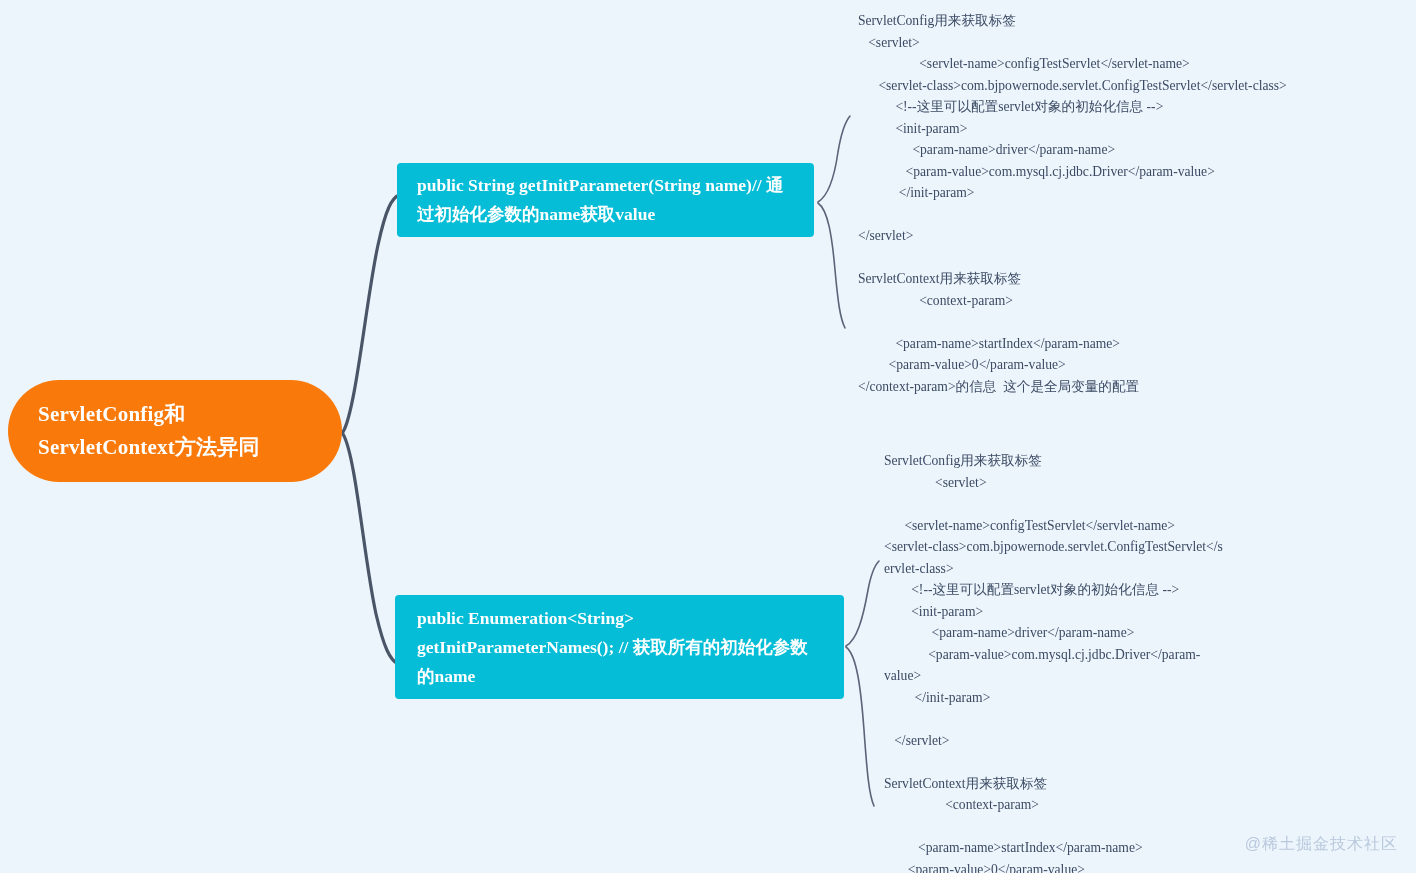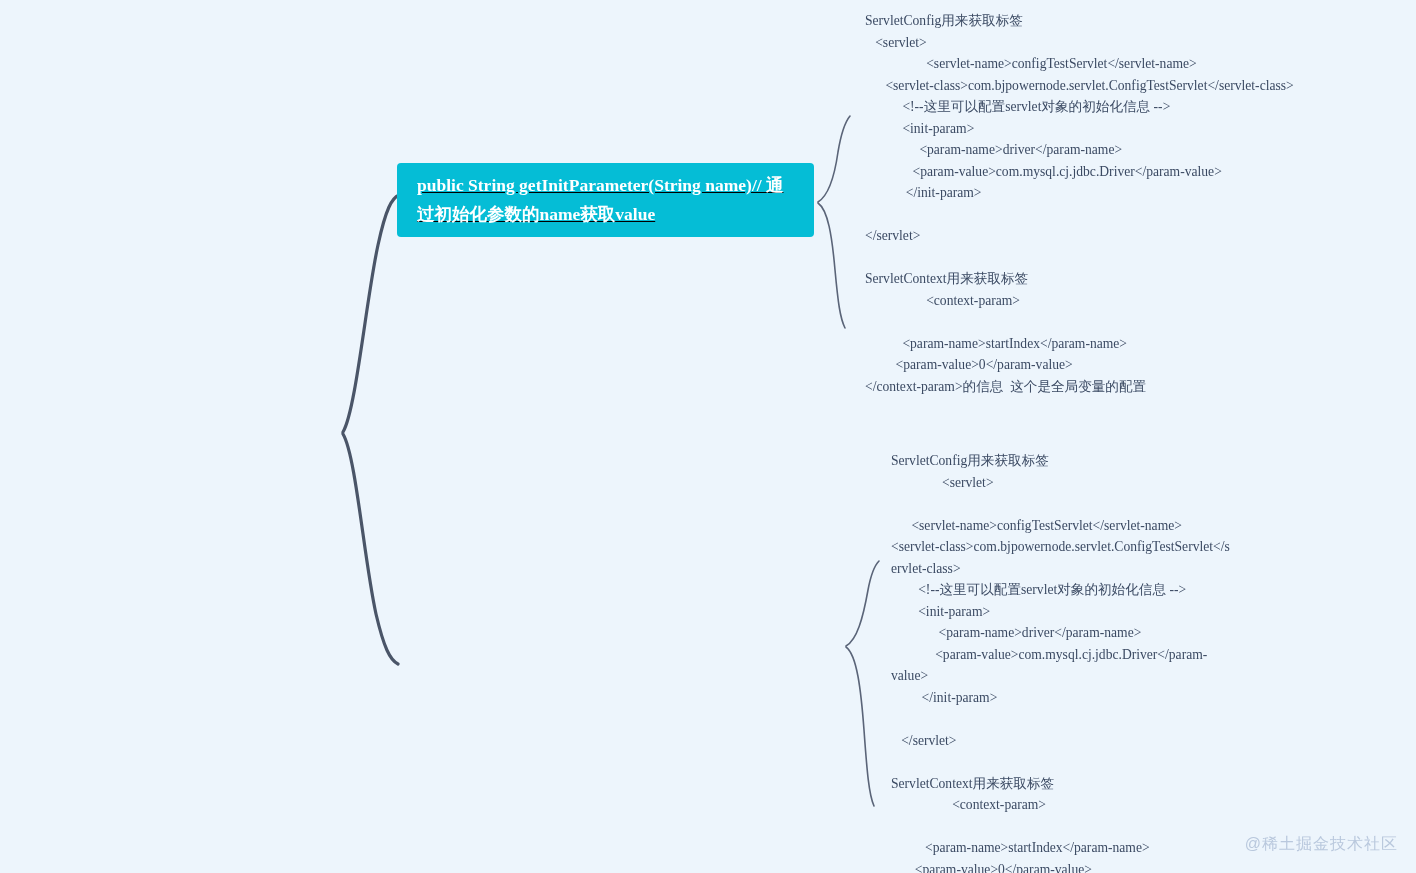--- a/index.html
+++ b/index.html
@@ -48,21 +48,20 @@
   }
 
   
   .branch-node {
     position: absolute;
     background: #05bdd6;
     border-radius: 4px;
     box-sizing: border-box;
     display: flex;
     align-items: center;
-    text-decoration: underline;
   }
   .branch-node .label {
     color: #ffffff;
     font-weight: bold;
     font-size: 17.5px;
     line-height: 29px;
   }
   #node-get-init-parameter {
     left: 397px;
     top: 163px;
@@ -78,21 +77,20 @@
     padding: 6px 22px;
   }
 
   
   .text-block {
     position: absolute;
     color: #3b4a63;
     font-size: 13.6px;
     line-height: 21.5px;
     white-space: pre-wrap;
-    margin-left: 7px;
   }
   .text-block .ln {
     display: block;
     white-space: pre;
   }
   .text-block .ln.blank {
     height: 21.5px;
   }
   #text-block-top {
     left: 858px;
@@ -128,25 +126,31 @@
 
     <path d="M 343 434 C 356 456 364 560 376 614 C 384 648 390 660 398 664" fill="none" stroke="#4a5568" stroke-width="3.2" stroke-linecap="round"></path>
 
     <path d="M 818 202 C 828 196 834 180 838 152 C 841 134 845 122 850 116" fill="none" stroke="#5a6478" stroke-width="1.6" stroke-linecap="round"></path>
     <path d="M 818 203 C 828 210 832 236 835 270 C 838 302 840 318 845 328" fill="none" stroke="#5a6478" stroke-width="1.6" stroke-linecap="round"></path>
 
     <path d="M 846 646 C 857 640 863 618 868 590 C 871 574 874 566 879 561" fill="none" stroke="#5a6478" stroke-width="1.6" stroke-linecap="round"></path>
     <path d="M 846 647 C 857 655 861 690 864 730 C 867 772 869 795 874 806" fill="none" stroke="#5a6478" stroke-width="1.6" stroke-linecap="round"></path>
   </svg>
 
+  <div class="root-node">
+    <span class="label">ServletConfig和ServletContext方法异同</span>
+  </div>
 
   <div class="branch-node" id="node-get-init-parameter">
     <span class="label">public String getInitParameter(String name)// 通过初始化参数的name获取value</span>
   </div>
 
+  <div class="branch-node" id="node-get-init-parameter-names">
+    <span class="label">public Enumeration&lt;String&gt; getInitParameterNames(); // 获取所有的初始化参数的name</span>
+  </div>
 
   <div class="text-block" id="text-block-top"><span class="ln">ServletConfig用来获取标签</span><span class="ln">   &lt;servlet&gt;</span><span class="ln">                  &lt;servlet-name&gt;configTestServlet&lt;/servlet-name&gt;</span><span class="ln">      &lt;servlet-class&gt;com.bjpowernode.servlet.ConfigTestServlet&lt;/servlet-class&gt;</span><span class="ln">           &lt;!--这里可以配置servlet对象的初始化信息 --&gt;</span><span class="ln">           &lt;init-param&gt;</span><span class="ln">                &lt;param-name&gt;driver&lt;/param-name&gt;</span><span class="ln">              &lt;param-value&gt;com.mysql.cj.jdbc.Driver&lt;/param-value&gt;</span><span class="ln">            &lt;/init-param&gt;</span><span class="ln blank">&nbsp;</span><span class="ln">&lt;/servlet&gt;</span><span class="ln blank">&nbsp;</span><span class="ln">ServletContext用来获取标签</span><span class="ln">                  &lt;context-param&gt;</span><span class="ln blank">&nbsp;</span><span class="ln">           &lt;param-name&gt;startIndex&lt;/param-name&gt;</span><span class="ln">         &lt;param-value&gt;0&lt;/param-value&gt;</span><span class="ln">&lt;/context-param&gt;的信息  这个是全局变量的配置</span></div>
 
   <div class="text-block" id="text-block-bottom"><span class="ln">ServletConfig用来获取标签</span><span class="ln">               &lt;servlet&gt;</span><span class="ln blank">&nbsp;</span><span class="ln">      &lt;servlet-name&gt;configTestServlet&lt;/servlet-name&gt;</span><span class="ln">&lt;servlet-class&gt;com.bjpowernode.servlet.ConfigTestServlet&lt;/s</span><span class="ln">ervlet-class&gt;</span><span class="ln">        &lt;!--这里可以配置servlet对象的初始化信息 --&gt;</span><span class="ln">        &lt;init-param&gt;</span><span class="ln">              &lt;param-name&gt;driver&lt;/param-name&gt;</span><span class="ln">             &lt;param-value&gt;com.mysql.cj.jdbc.Driver&lt;/param-</span><span class="ln">value&gt;</span><span class="ln">         &lt;/init-param&gt;</span><span class="ln blank">&nbsp;</span><span class="ln">   &lt;/servlet&gt;</span><span class="ln blank">&nbsp;</span><span class="ln">ServletContext用来获取标签</span><span class="ln">                  &lt;context-param&gt;</span><span class="ln blank">&nbsp;</span><span class="ln">          &lt;param-name&gt;startIndex&lt;/param-name&gt;</span><span class="ln">       &lt;param-value&gt;0&lt;/param-value&gt;</span></div>
 
   <div class="watermark">@稀土掘金技术社区</div>
 
 </div>
 
 </body></html>

